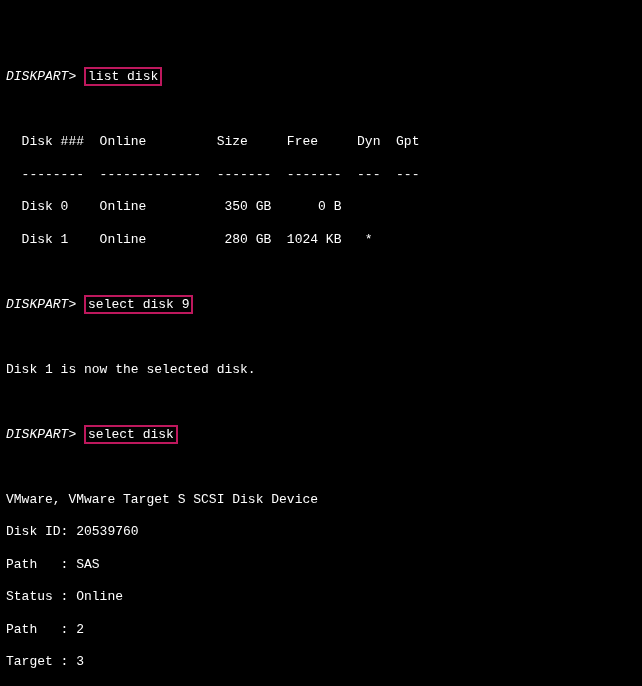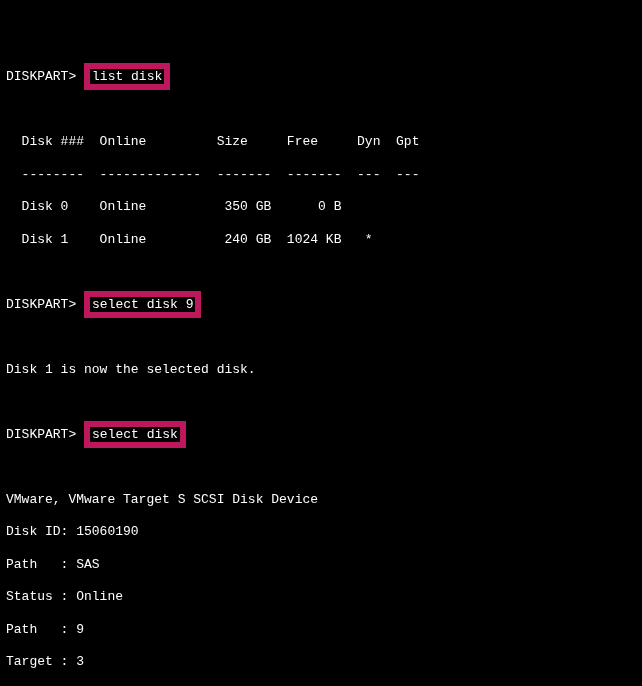--- a/index.html
+++ b/index.html
@@ -8,46 +8,46 @@
     background: #000;
     color: #fff;
     font-family: "Courier New", Courier, monospace;
     font-size: 13px;
     line-height: 1.25;
     width: 642px;
     box-sizing: border-box;
     white-space: pre;
   }
   .line { display: block; }
-  .hl { border: 6px solid #be185d; padding: 0 2px; margin-top: 16px; }
-  .prompt { white-space: pre; }
+  .hl { border: 2px solid #be185d; padding: 0 2px; margin-top: 16px; }
+  .prompt { white-space: pre; font-style: italic; }
 </style>
 </head>
 <body>
 
 
 
 <span class="line"><span class="prompt">DISKPART&gt;</span> <span class="hl">list disk</span></span>
 <span class="line"> </span>
 <span class="line">  Disk ###  Online         Size     Free     Dyn  Gpt</span>
 <span class="line">  --------  -------------  -------  -------  ---  ---</span>
 <span class="line">  Disk 0    Online          350 GB      0 B</span>
-<span class="line">  Disk 1    Online          240 GB  1024 KB   *</span>
+<span class="line">  Disk 1    Online          280 GB  1024 KB   *</span>
 <span class="line"> </span>
 <span class="line"><span class="prompt">DISKPART&gt;</span> <span class="hl">select disk 9</span></span>
 <span class="line"> </span>
 <span class="line">Disk 1 is now the selected disk.</span>
 <span class="line"> </span>
 <span class="line"><span class="prompt">DISKPART&gt;</span> <span class="hl">select disk</span></span>
 <span class="line"> </span>
 <span class="line">VMware, VMware Target S SCSI Disk Device</span>
-<span class="line">Disk ID: 15060190</span>
+<span class="line">Disk ID: 20539760</span>
 <span class="line">Path   : SAS</span>
 <span class="line">Status : Online</span>
-<span class="line">Path   : 9</span>
+<span class="line">Path   : 2</span>
 <span class="line">Target : 3</span>
 
 
 
 
 
 
 
 
 

